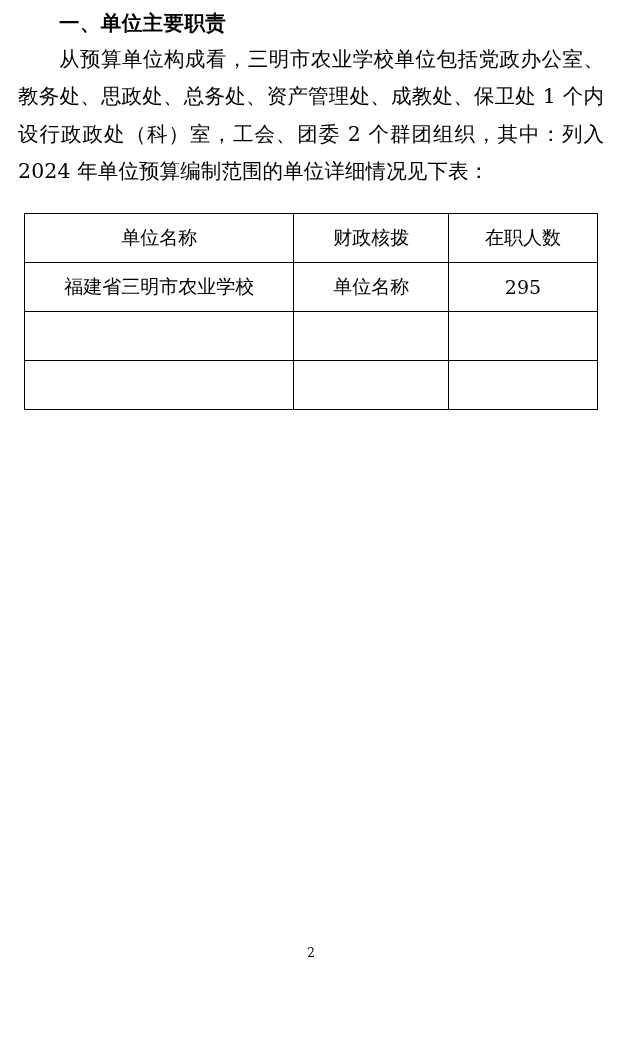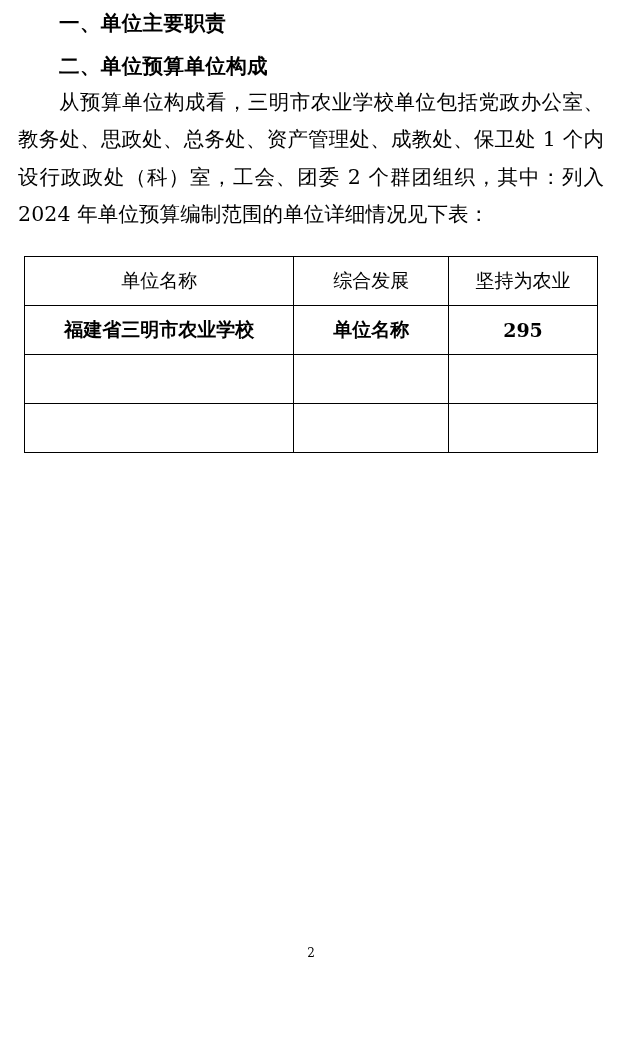--- a/index.html
+++ b/index.html
@@ -51,21 +51,21 @@
     border-collapse: collapse;
     width: 100%;
     table-layout: fixed;
   }
   table.info td, table.info th {
     border: 1px solid #000000;
     height: 48px;
     text-align: center;
     vertical-align: middle;
     font-size: 19px;
-    font-weight: bold;
+    font-weight: normal;
     padding: 0 2px;
   }
   table.info th {
     font-weight: normal;
   }
   col.c1 { width: 47%; }
   col.c2 { width: 27%; }
   col.c3 { width: 26%; }
   .footer {
     position: absolute;
@@ -78,35 +78,34 @@
   }
   .empty-cell { }
 </style>
 </head>
 <body>
 
 <div class="page">
 
   <h2 class="heading">一、单位主要职责</h2>
 
-  <h2 class="heading second">二、单位预算单位构成</h2>
   <p class="para">从预算单位构成看，三明市农业学校单位包括党政办公室、教务处、思政处、总务处、资产管理处、成教处、保卫处 1 个内设行政政处（科）室，工会、团委 2 个群团组织，其中：列入 2024 年单位预算编制范围的单位详细情况见下表：</p>
 
   <div class="tbl-wrap">
     <table class="info">
       <colgroup>
           <col class="c1">
           <col class="c2">
           <col class="c3">
         </colgroup>
       <thead>
         <tr>
           <th>单位名称</th>
-          <th>综合发展</th>
-          <th>坚持为农业</th>
+          <th>财政核拨</th>
+          <th>在职人数</th>
         </tr>
       </thead>
       <tbody>
         <tr>
           <td>福建省三明市农业学校</td>
           <td>单位名称</td>
           <td>295</td>
         </tr>
         <tr>
           <td class="empty-cell"></td>

